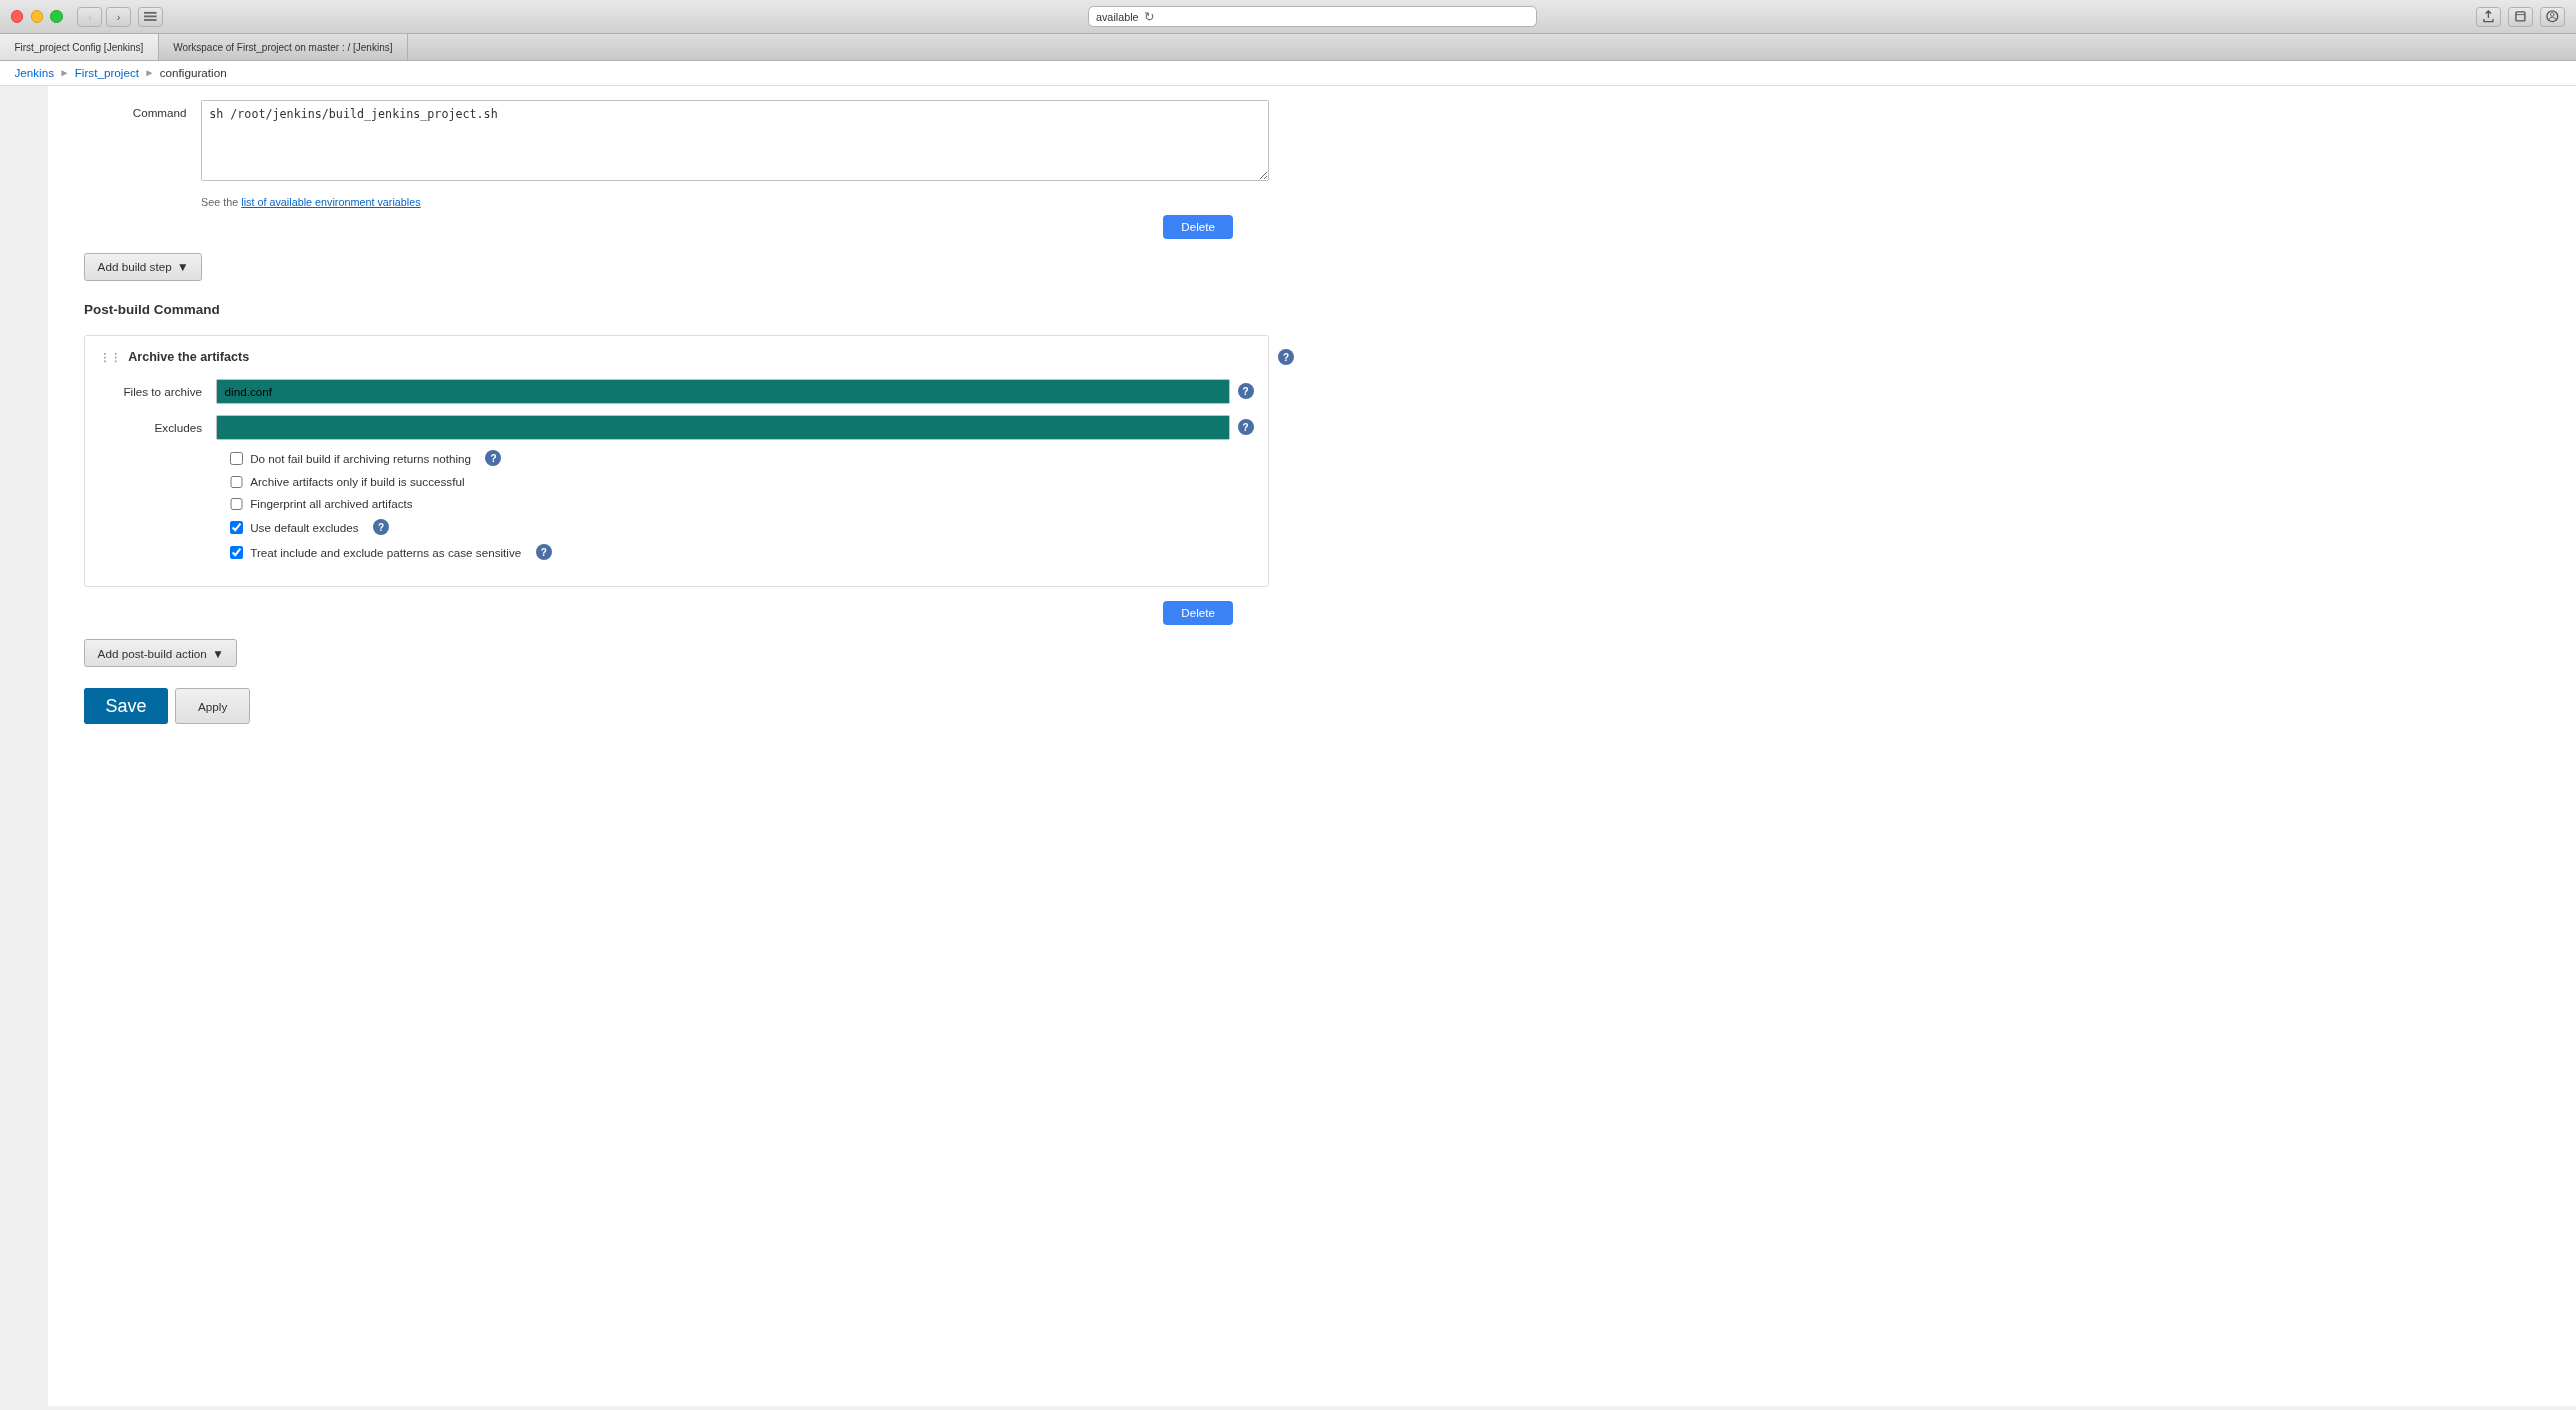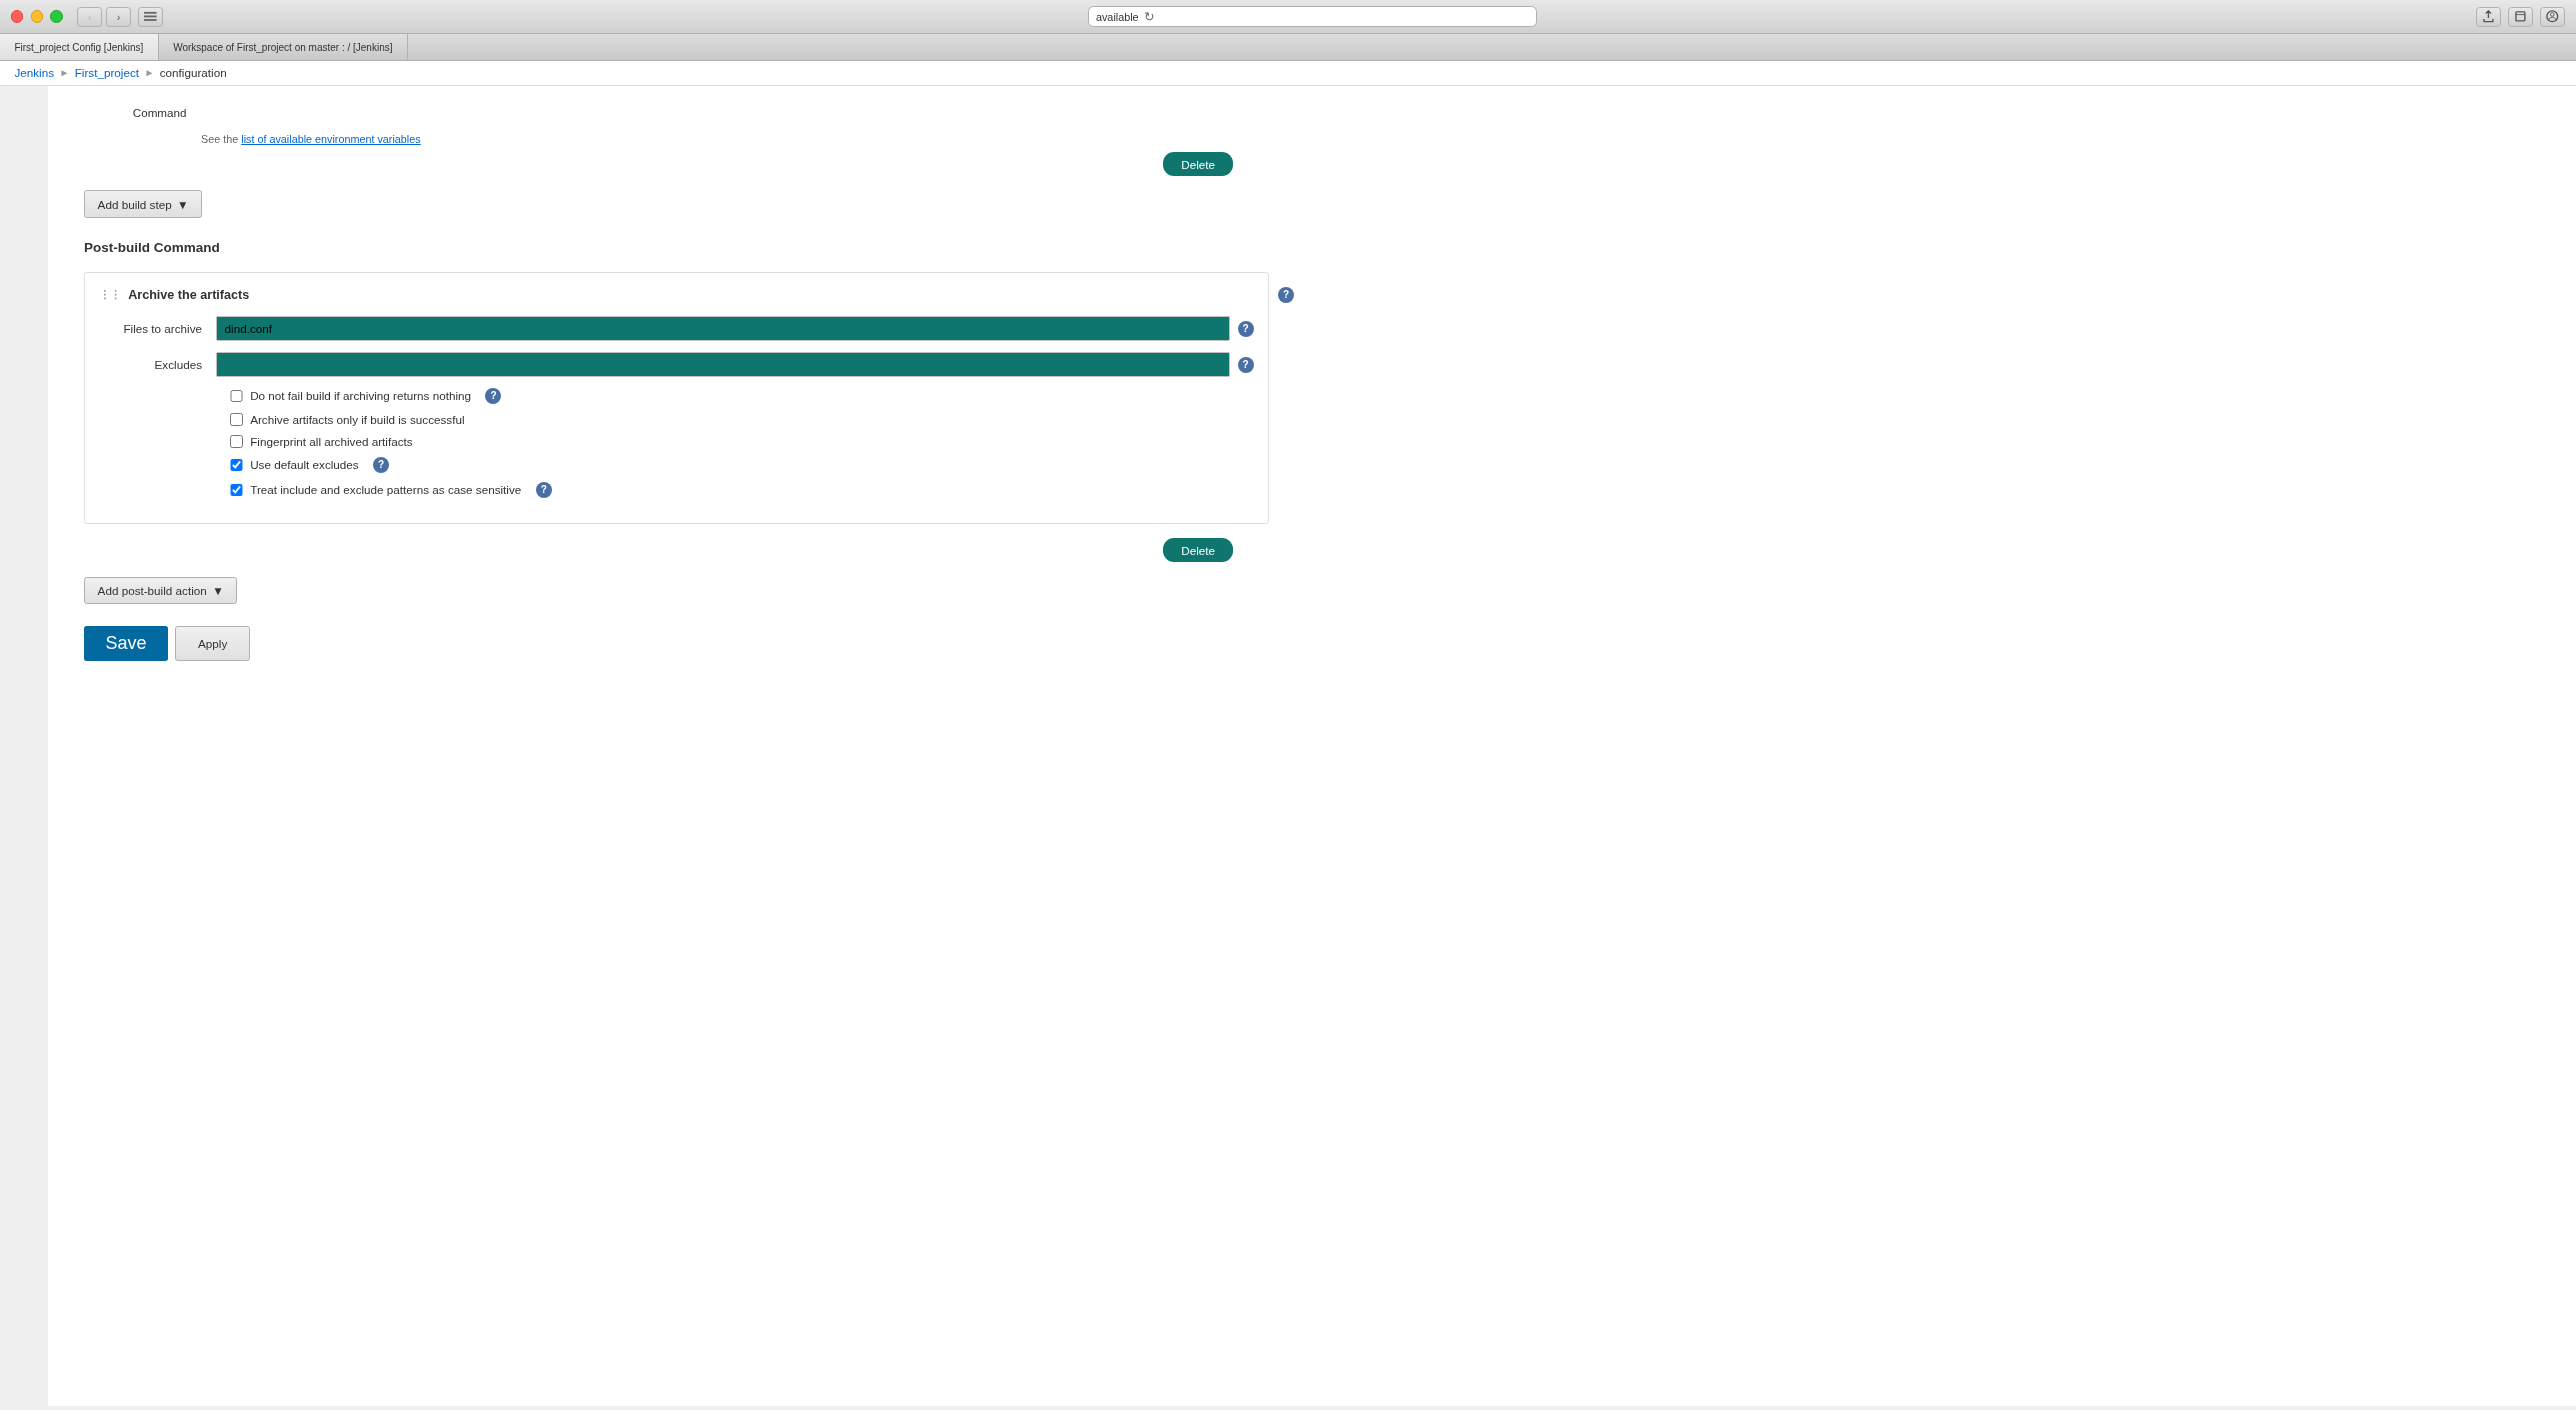--- a/index.html
+++ b/index.html
@@ -205,25 +205,25 @@
     }
 
     .delete-btn-right {
       display: flex;
       justify-content: flex-end;
       padding-right: 36px;
       margin-bottom: 14.4px;
     }
 
     .btn-delete {
-      background: #0f766e;
+      background: #3b82f6;
       color: white;
       border: none;
       padding: 5.4px 18px;
-      border-radius: 11px;
+      border-radius: 4px;
       cursor: pointer;
       font-size: 11.7px;
     }
 
     
     .add-step-section {
       margin: 10.8px 0 21.6px 0;
     }
     .btn-add-step {
       background: linear-gradient(to bottom, #f0f0f0, #e0e0e0);
@@ -426,20 +426,21 @@
   <a class="breadcrumb-link">First_project</a>
   <span class="breadcrumb-sep">►</span>
   <span class="breadcrumb-current">configuration</span>
 </div>
 
 <div class="main-content">
   <div class="content-area">
 
     <div class="command-section">
       <div class="field-label">Command</div>
+      <textarea class="command-textarea" style="">sh /root/jenkins/build_jenkins_project.sh</textarea>
     </div>
 
     <div class="env-vars-link">
       <span>See the </span><a>list of available environment variables</a>
     </div>
 
     <div class="delete-btn-right">
       <button class="btn-delete">Delete</button>
     </div>
 

